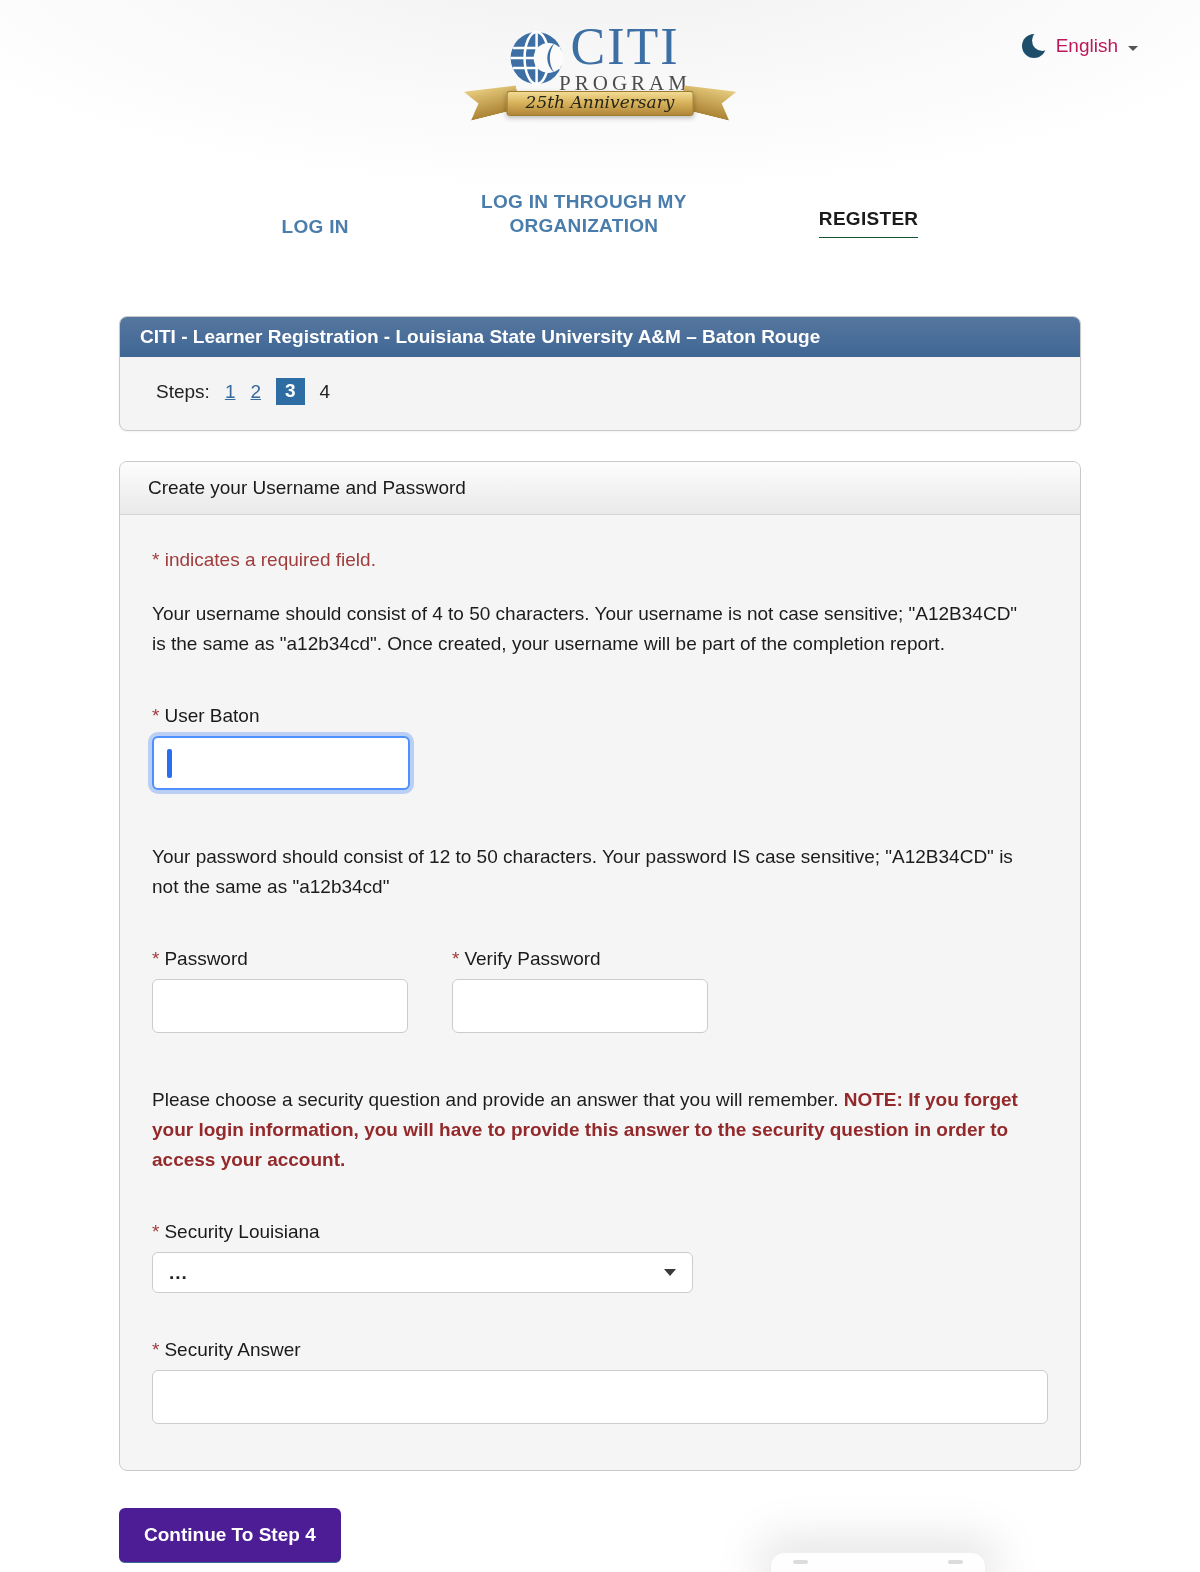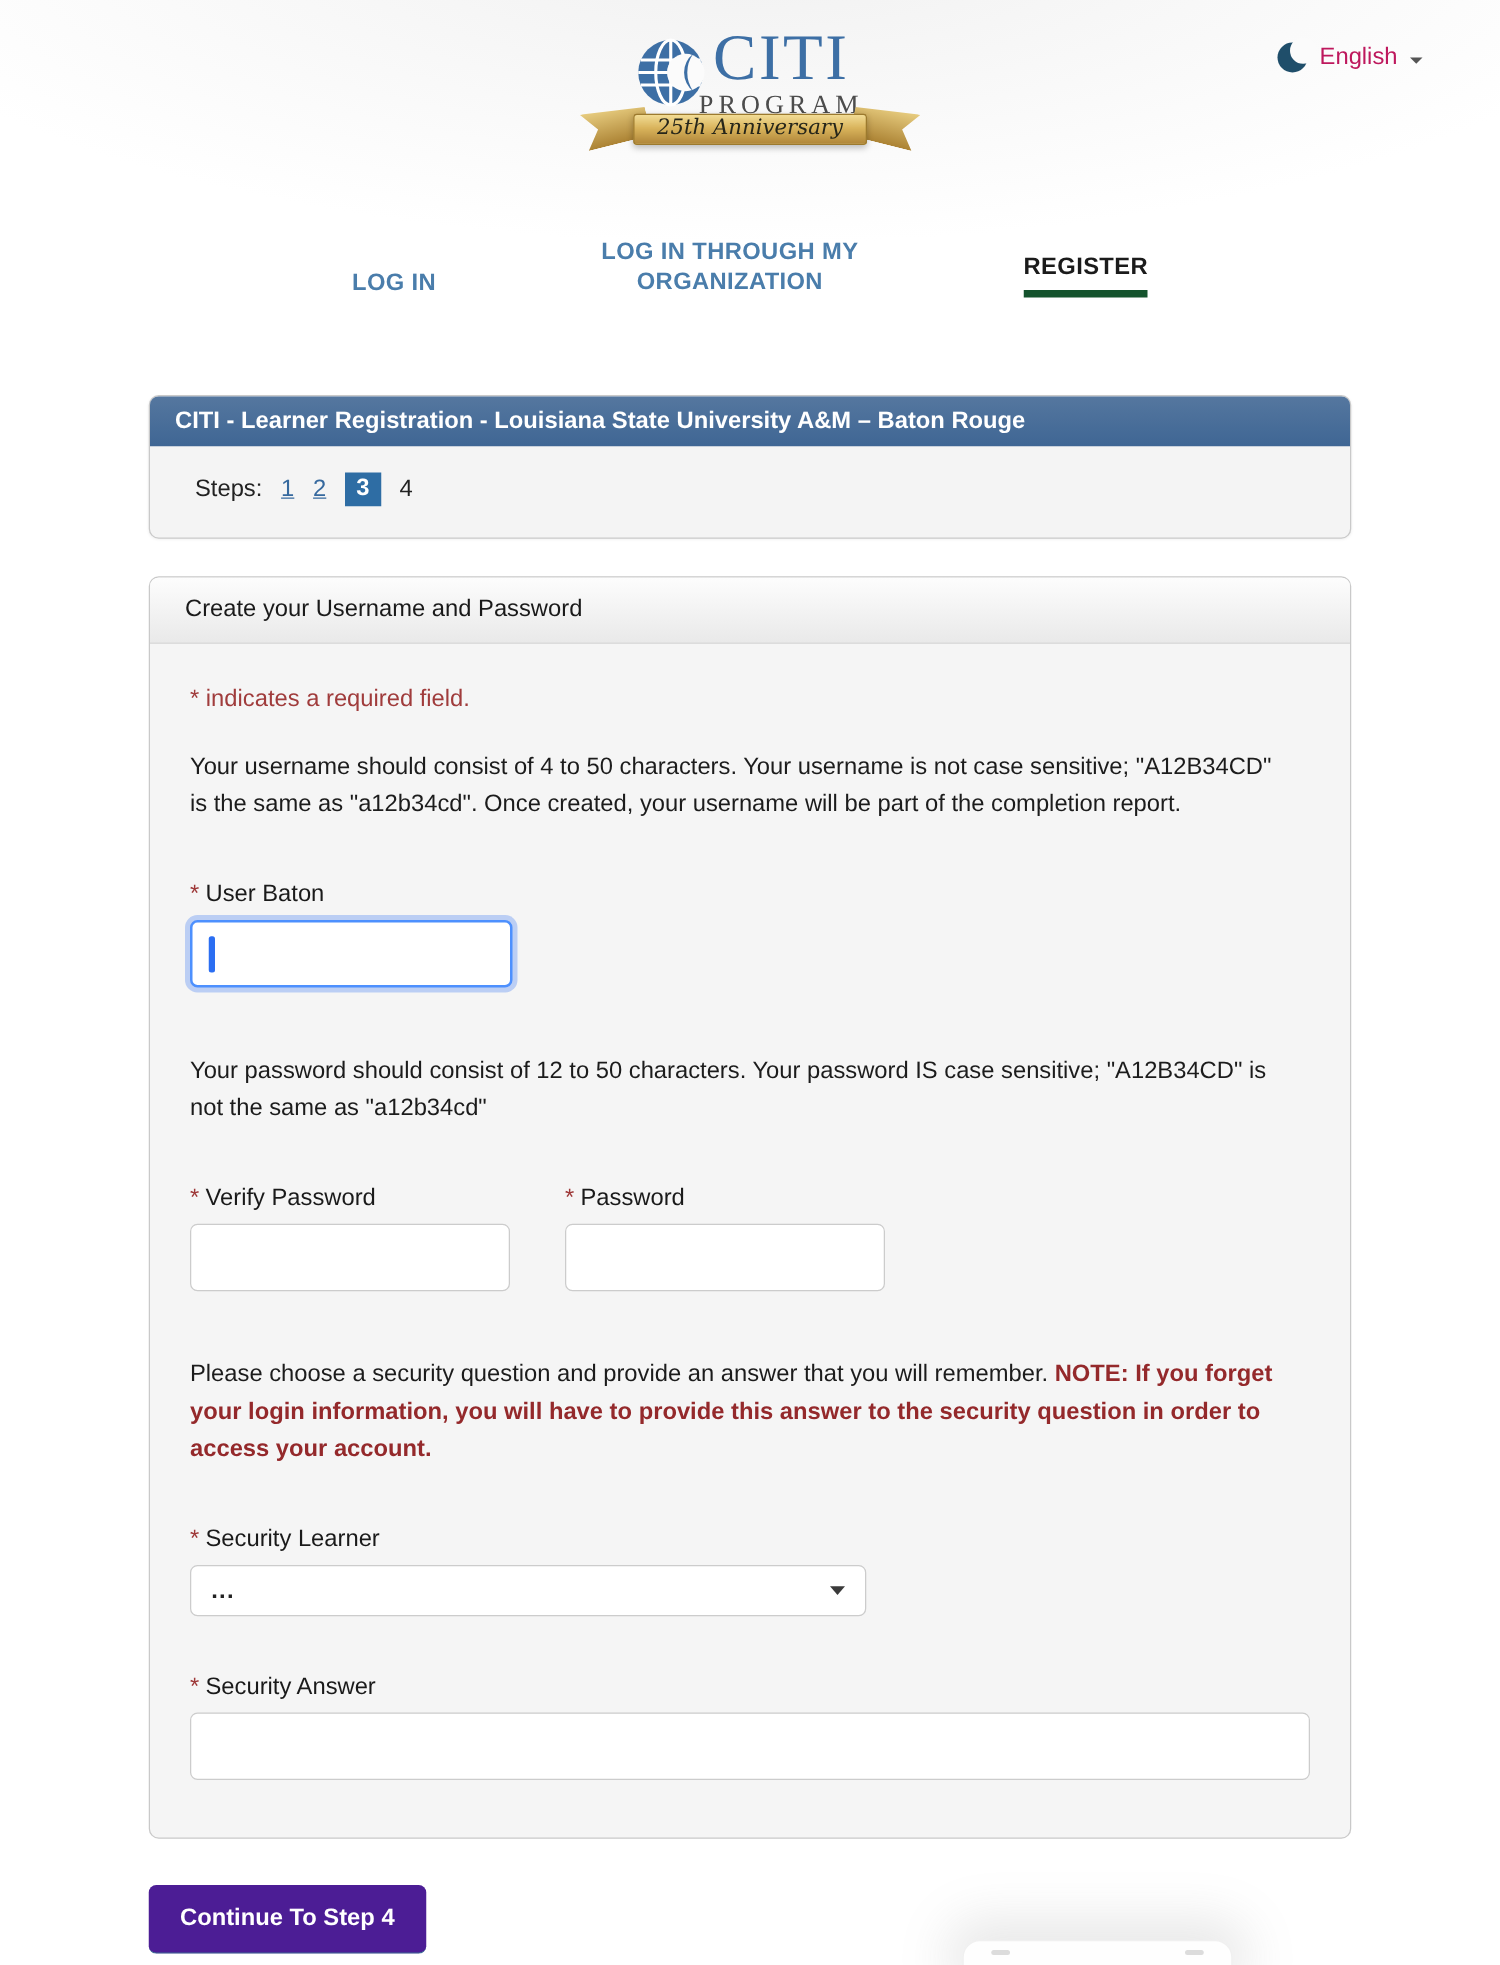--- a/index.html
+++ b/index.html
@@ -76,21 +76,21 @@
   .nav {
     position: absolute; top: 190px; width: 100%;
     display: flex; justify-content: center; align-items: flex-end; gap: 110px;
   }
   .nav-item {
     font-size: 19px; font-weight: 700; letter-spacing: 0.3px;
     color: #4a7dab; text-align: center; cursor: pointer;
   }
   .nav-item.org { max-width: 250px; line-height: 1.25; }
   .nav-item.active {
-    color: #1b1b1b; padding-bottom: 7px; border-bottom: 6px solid #14532d;
+    color: #1b1b1b; padding-bottom: 7px; border-bottom: 1px solid #14532d;
   }
 
   
   .container { width: 962px; margin: 0 auto; }
   .reg-box {
     border: 1px solid #c9c9c9; border-radius: 8px;
     background: #f4f4f4; box-shadow: 0 1px 2px rgba(0,0,0,0.05);
     overflow: hidden;
     margin-top: 16px;
   }
@@ -259,36 +259,36 @@
       <div class="input-wrap">
         <input class="text-input focused" type="text" value="" style="">
         <span class="fake-caret"></span>
       </div>
 
       <p class="help" style="margin-top:52px;">Your password should consist of 12 to 50 characters. Your password IS case sensitive; "A12B34CD" is not the same as "a12b34cd"</p>
 
       <div class="pw-row">
         <div class="pw-col">
           <div class="field-label">
-            <span class="req">*</span><span>Verify Password</span>
+            <span class="req">*</span><span>Password</span>
           </div>
           <input class="text-input" type="password" value="" style="">
         </div>
         <div class="pw-col">
           <div class="field-label">
-            <span class="req">*</span><span>Password</span>
+            <span class="req">*</span><span>Verify Password</span>
           </div>
           <input class="text-input" type="password" value="" style="">
         </div>
       </div>
 
       <p class="help" style="margin-top:52px;"><span>Please choose a security question and provide an answer that you will remember. </span><span class="note-red">NOTE: If you forget your login information, you will have to provide this answer to the security question in order to access your account.</span></p>
 
       <div class="field-label">
-        <span class="req">*</span><span>Security Learner</span>
+        <span class="req">*</span><span>Security Louisiana</span>
       </div>
       <div class="select">
         <span class="select-value">...</span>
         <span class="select-caret"></span>
       </div>
 
       <div class="field-label">
         <span class="req">*</span><span>Security Answer</span>
       </div>
       <input class="text-input answer-input" type="text" value="" style="">

